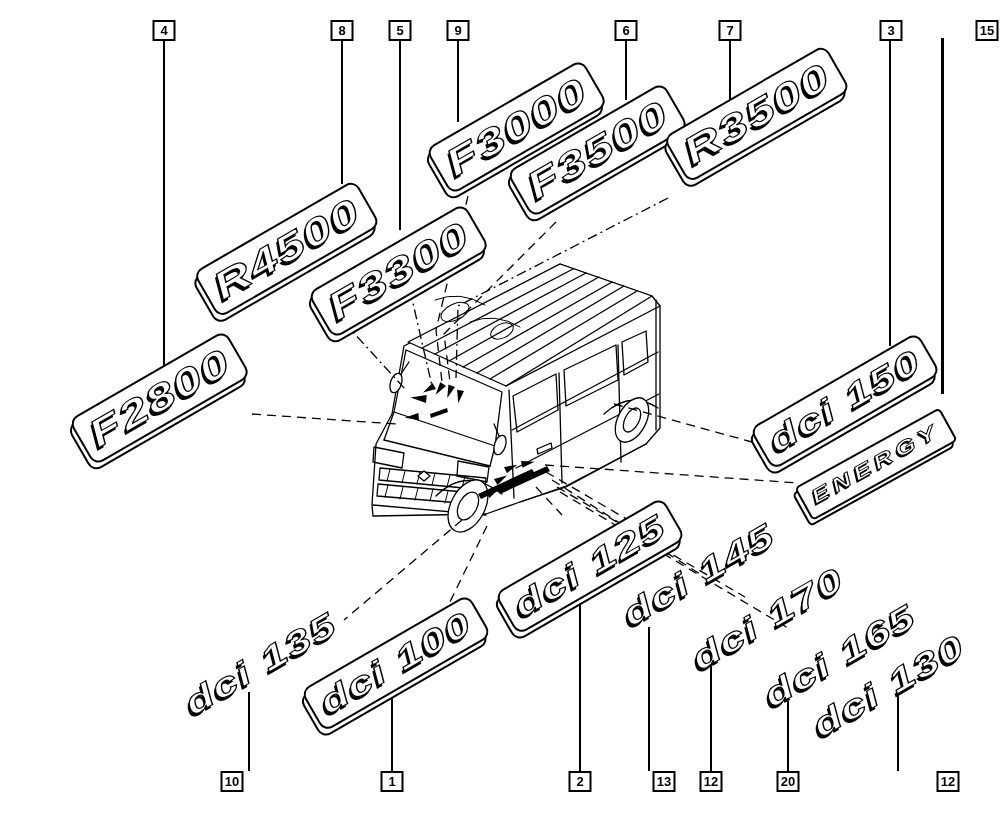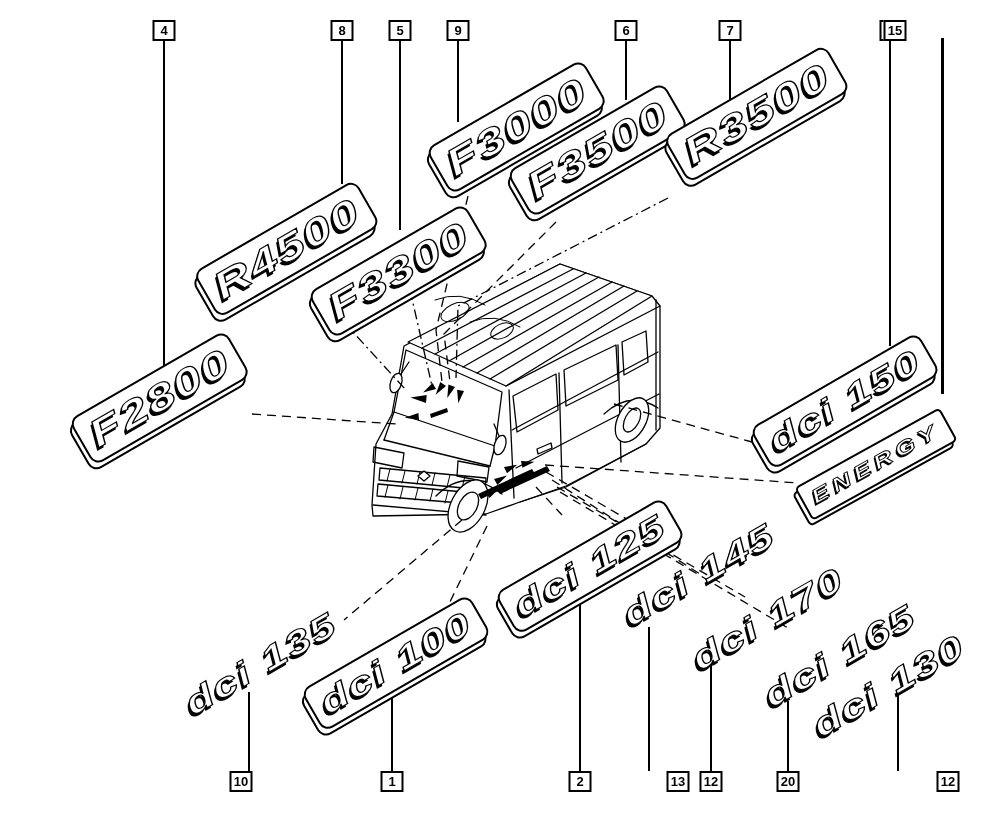--- a/index.html
+++ b/index.html
@@ -156,25 +156,25 @@
   <div class="lead" style="left:787px;top:701px;height:70px"></div>
   <div class="lead" style="left:897px;top:690px;height:81px"></div>
 
   <div class="co" style="left:164px;top:20px"><span>4</span></div>
   <div class="co" style="left:342px;top:20px"><span>8</span></div>
   <div class="co" style="left:400px;top:20px"><span>5</span></div>
   <div class="co" style="left:458px;top:20px"><span>9</span></div>
   <div class="co" style="left:626px;top:20px"><span>6</span></div>
   <div class="co" style="left:730px;top:20px"><span>7</span></div>
   <div class="co" style="left:891px;top:20px"><span>3</span></div>
-  <div class="co" style="left:895px;top:20px"><span>15</span></div>
-  <div class="co" style="left:241px;top:771px"><span>10</span></div>
+  <div class="co" style="left:987px;top:20px"><span>15</span></div>
+  <div class="co" style="left:232px;top:771px"><span>10</span></div>
   <div class="co" style="left:392px;top:771px"><span>1</span></div>
   <div class="co" style="left:580px;top:771px"><span>2</span></div>
-  <div class="co" style="left:678px;top:771px"><span>13</span></div>
+  <div class="co" style="left:664px;top:771px"><span>13</span></div>
   <div class="co" style="left:711px;top:771px"><span>12</span></div>
   <div class="co" style="left:788px;top:771px"><span>20</span></div>
   <div class="co" style="left:948px;top:771px"><span>12</span></div>
 
   <div class="badge plate f" style="left:160px;top:398px"><span class="btext">F2800</span></div>
   <div class="badge plate f" style="left:287px;top:249px"><span class="btext">R4500</span></div>
   <div class="badge plate f" style="left:399px;top:271px"><span class="btext">F3300</span></div>
   <div class="badge plate f" style="left:517px;top:127px"><span class="btext">F3000</span></div>
   <div class="badge plate f" style="left:598px;top:150px"><span class="btext">F3500</span></div>
   <div class="badge plate f" style="left:757px;top:114px"><span class="btext">R3500</span></div>

